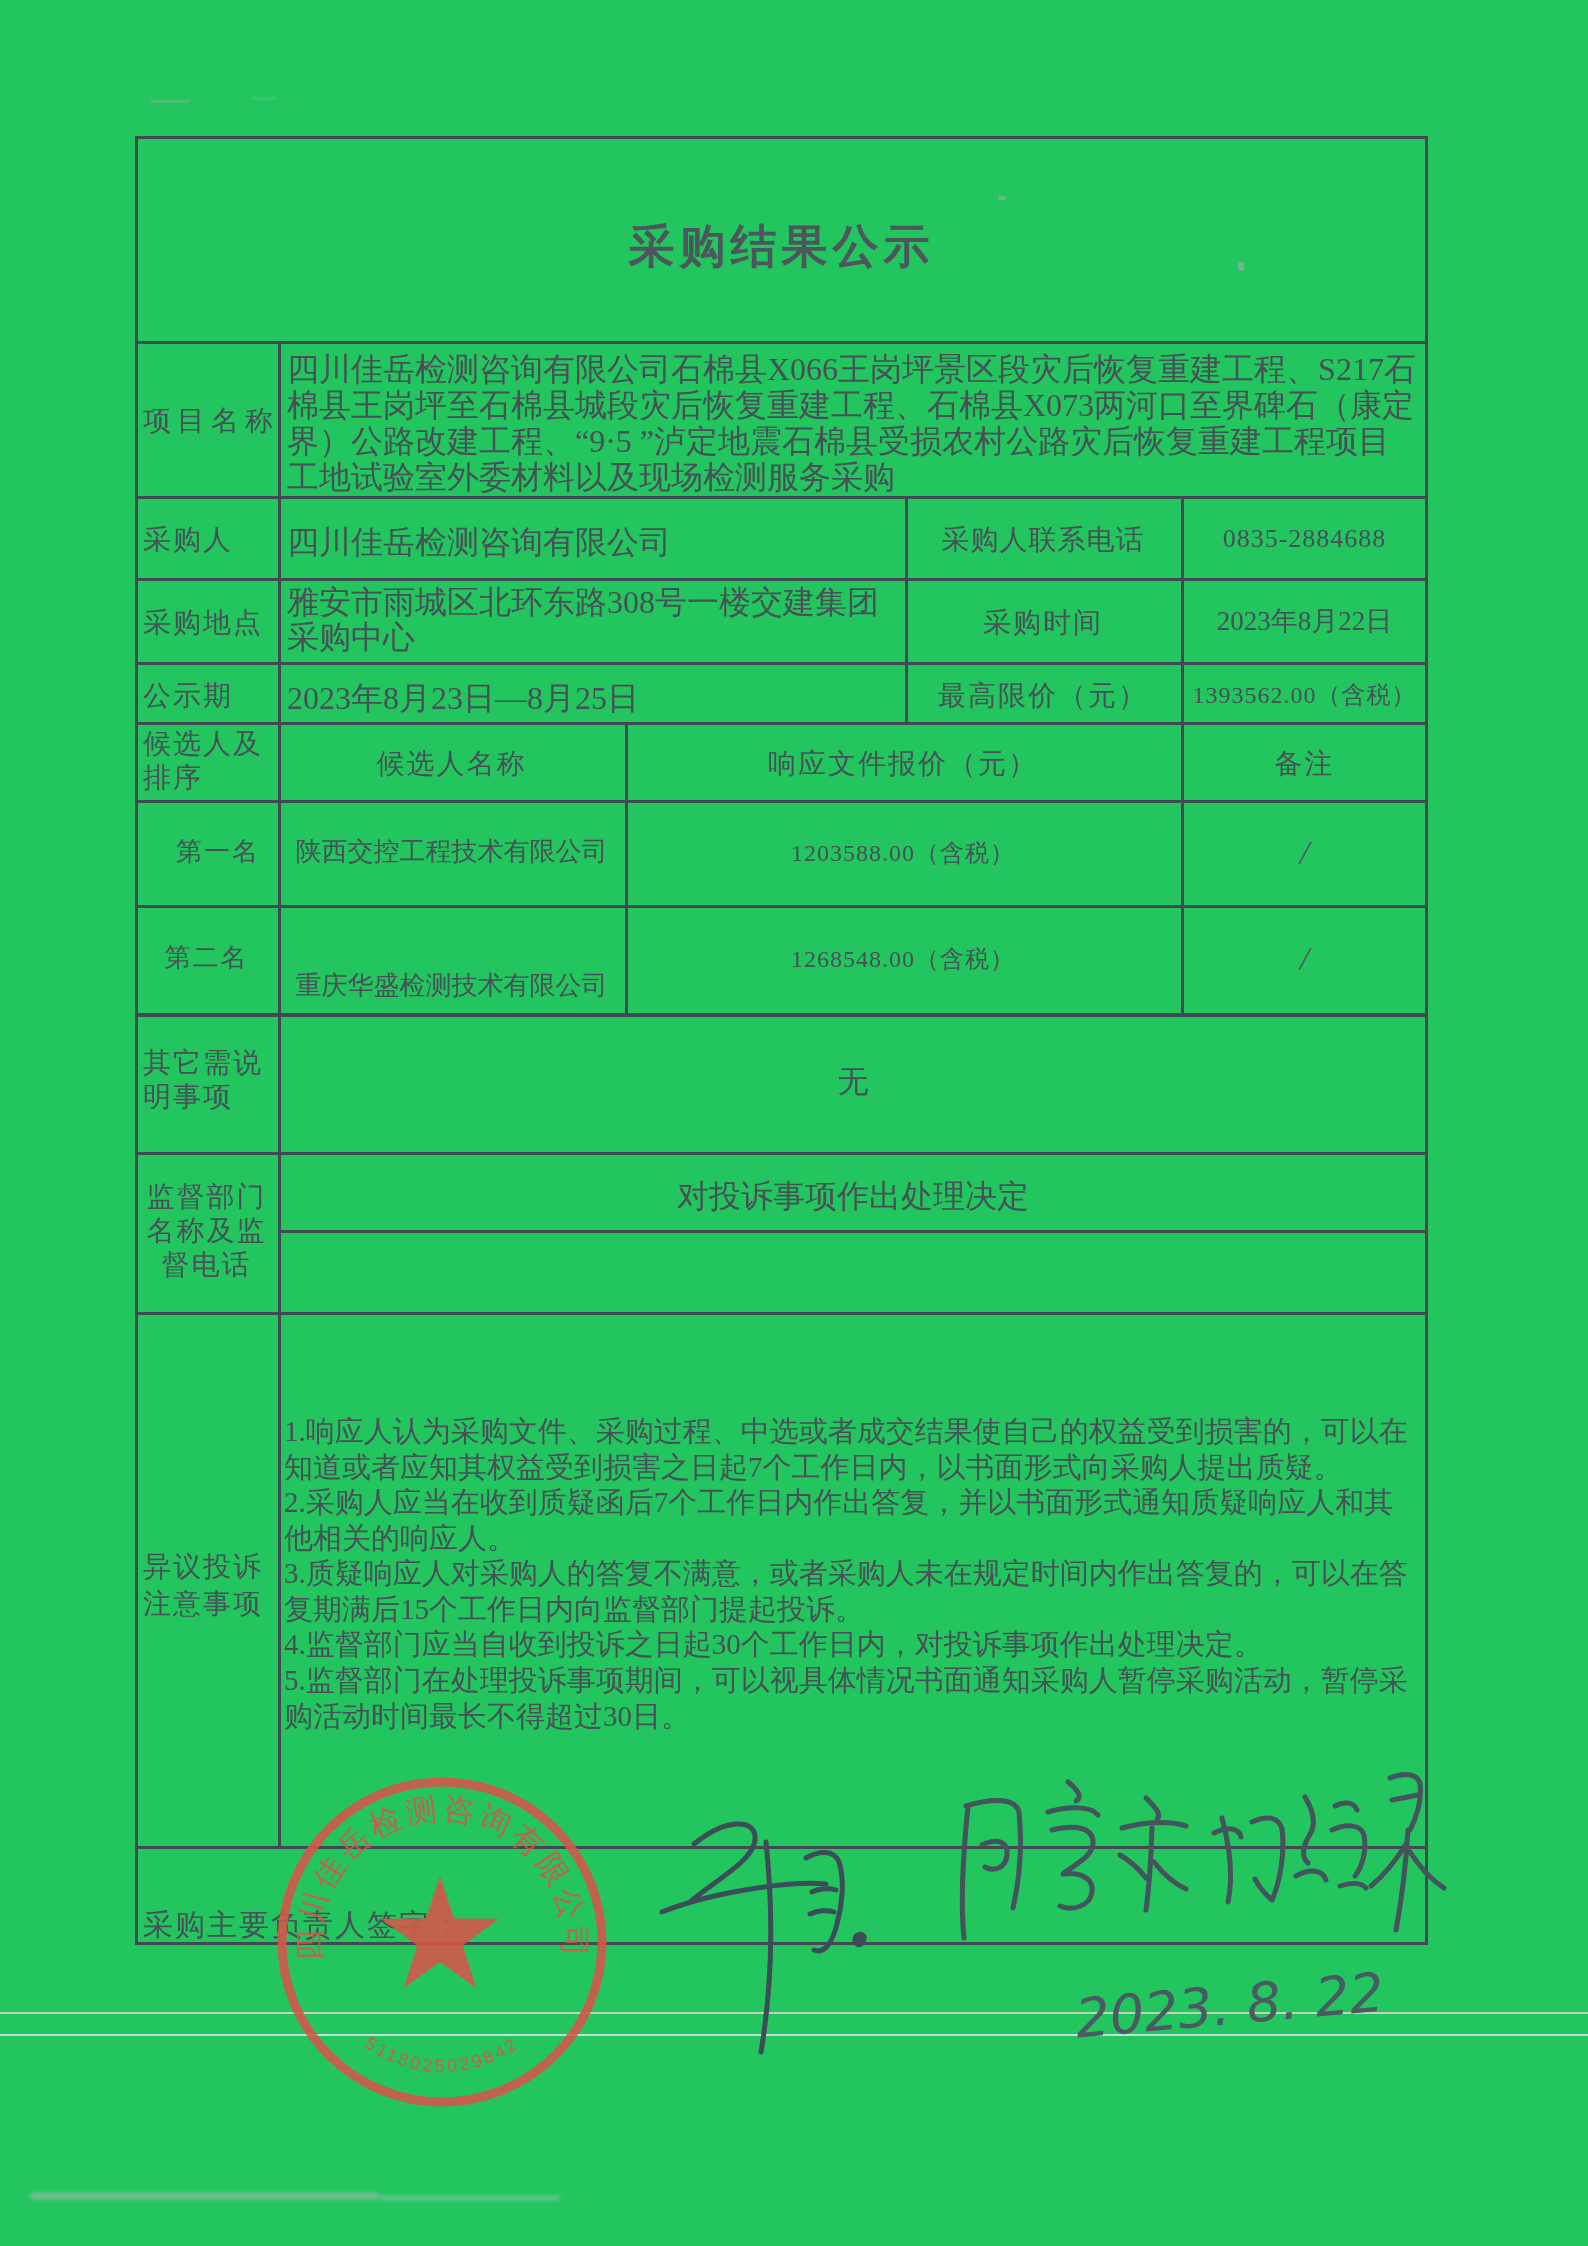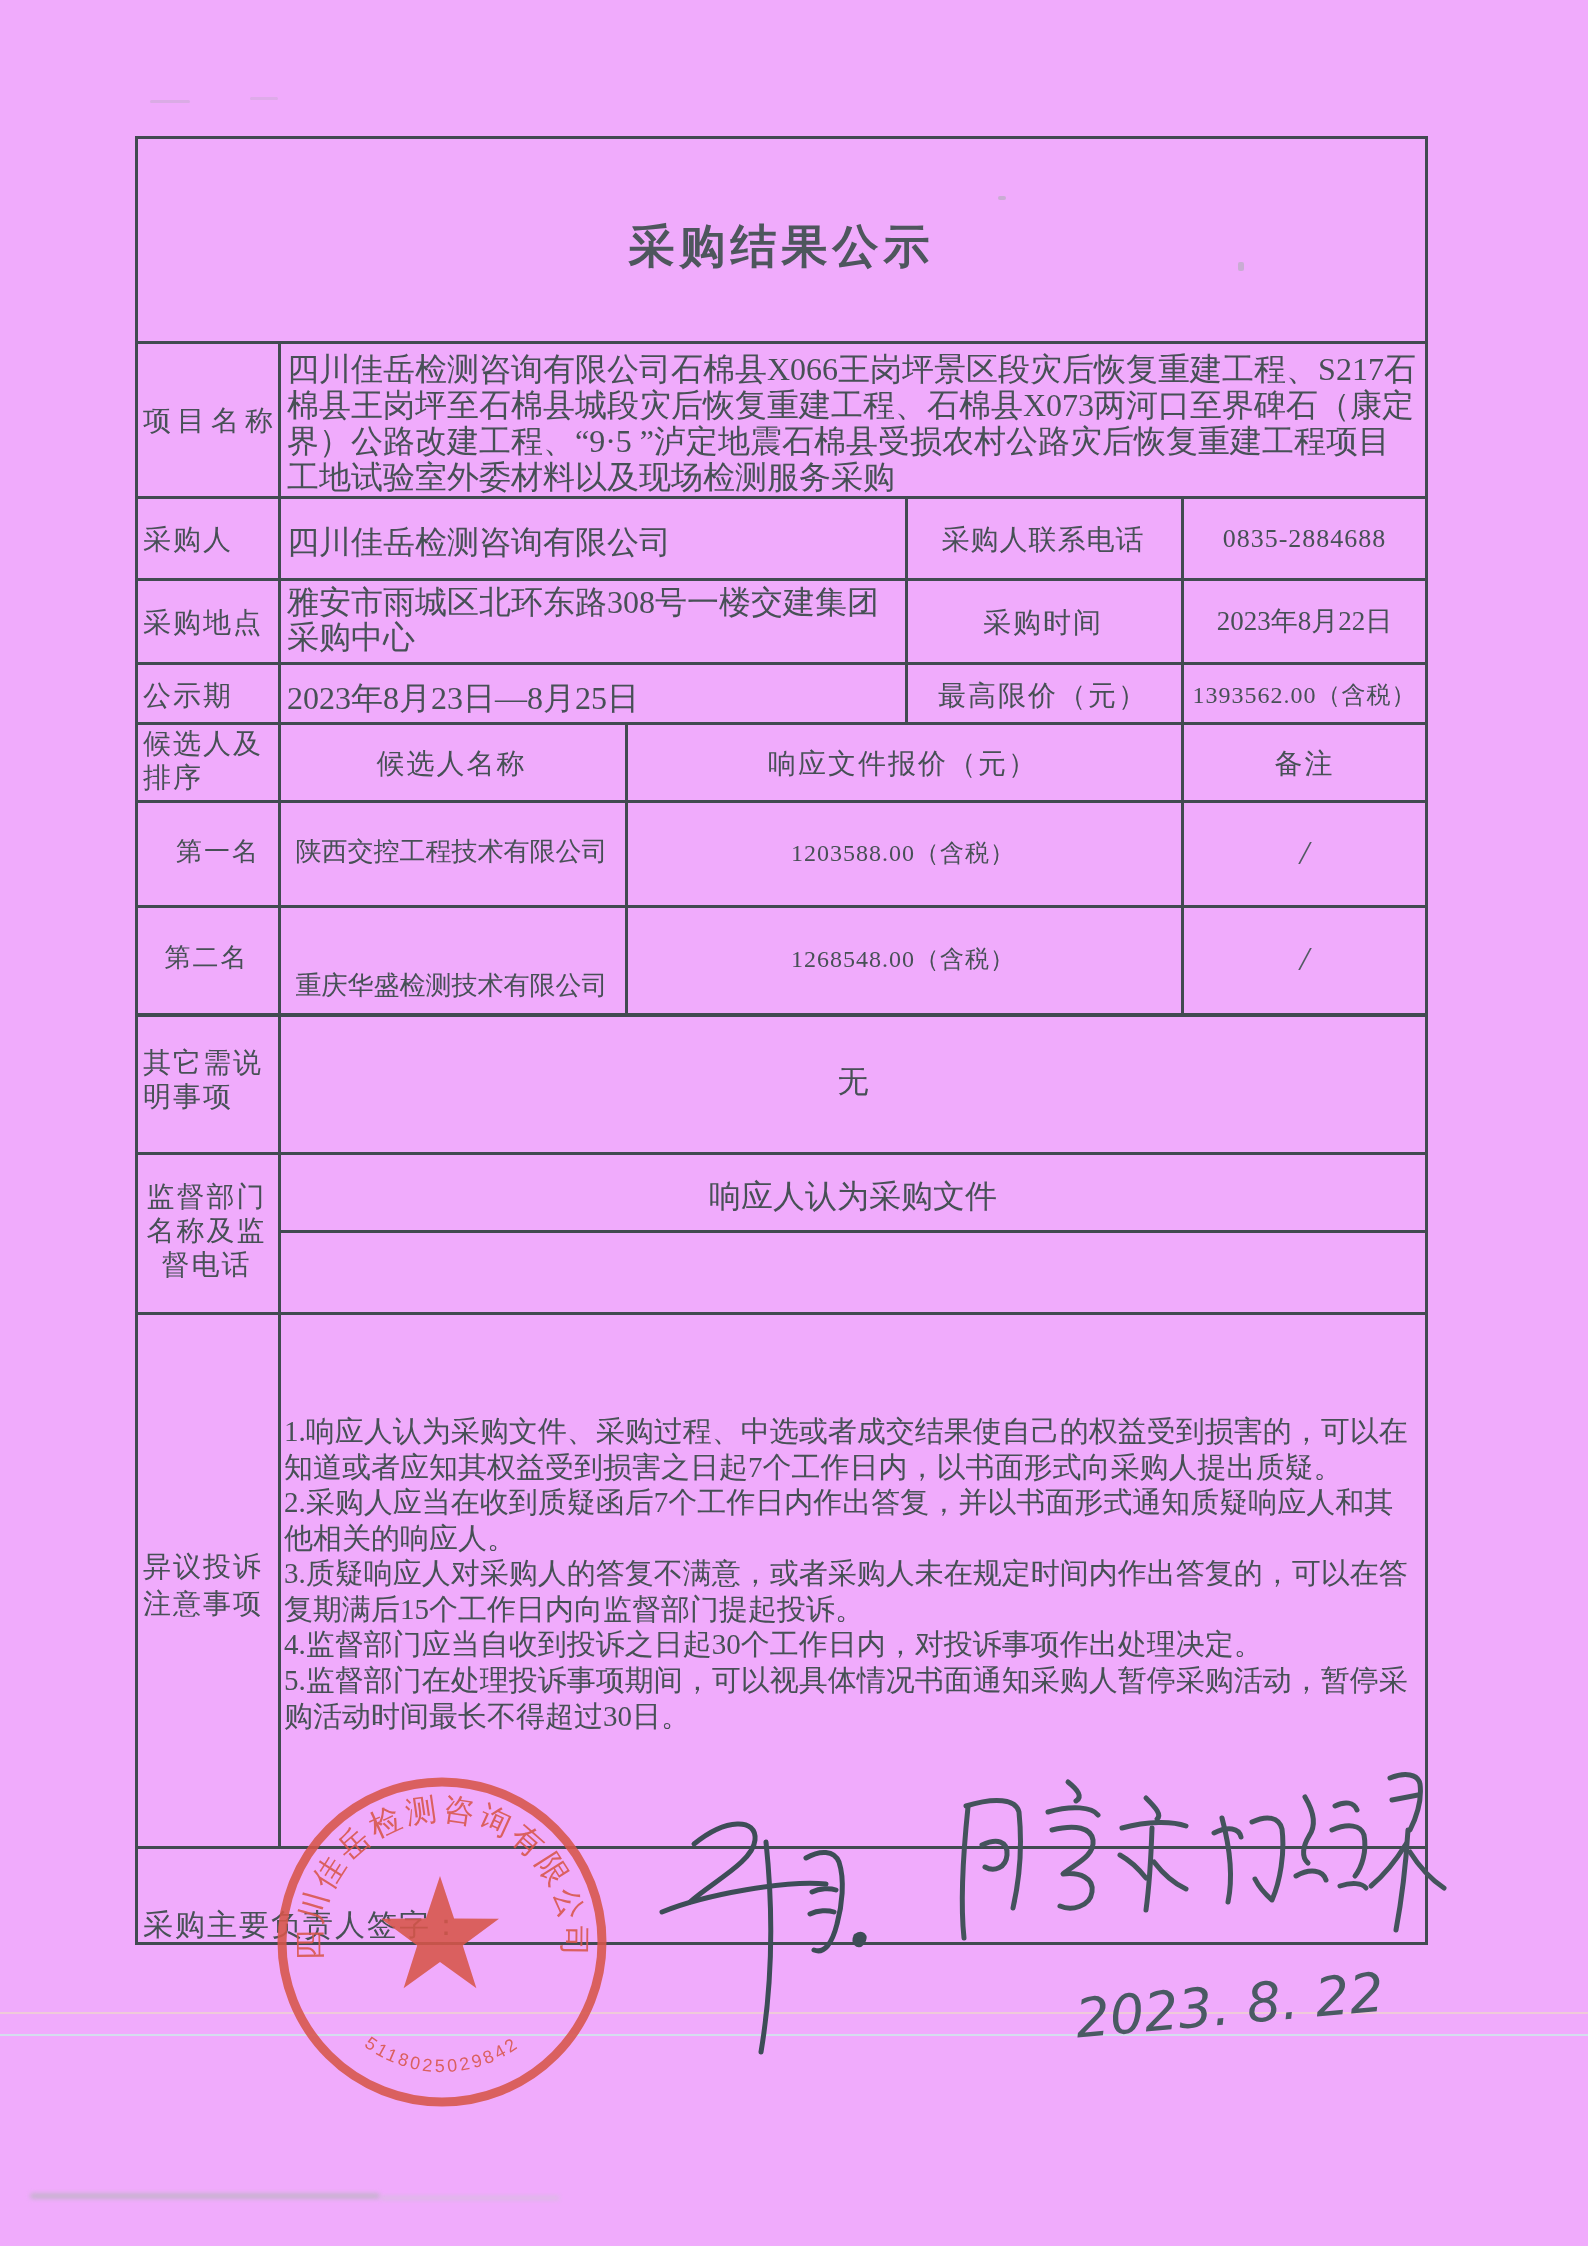--- a/index.html
+++ b/index.html
@@ -1,18 +1,18 @@
 <!DOCTYPE html>
 <html><head>
 <meta charset="utf-8">
 <style>
   html,body{margin:0;padding:0;background:#e8e8e8;}
   .page{
     position:relative;width:1588px;height:2246px;margin:0 auto;
-    background:#f0abfc;overflow:hidden;
+    background:#22c55e;overflow:hidden;
     font-family:"Liberation Serif","DejaVu Serif",serif;
     color:#475056;
   }
   
   .tframe{position:absolute;left:135px;top:136px;width:1287px;height:1803px;border:3px solid #414a51;}
   .hline,.vline{position:absolute;background:#414a51;}
   .hline{height:3px;}
   .vline{width:3px;}
   
   .txt{position:absolute;line-height:1.25;white-space:nowrap;}
@@ -95,21 +95,21 @@
   <div class="txt num ctr" style="left:625px;top:944px;width:556px;font-size:24px;">1268548.00（含税）</div>
   <div class="txt slash ctr" style="left:1181px;top:938px;width:247px;">/</div>
 
   <div class="txt lbl" style="left:143px;top:1046px;line-height:34px;">其它需说</div>
   <div class="txt lbl" style="left:143px;top:1080px;line-height:34px;">明事项</div>
   <div class="txt val ctr" style="left:278px;top:1063px;width:1150px;font-size:31px;">无</div>
 
   <div class="txt lbl ctr" style="left:135px;top:1180px;width:143px;line-height:34px;">监督部门</div>
   <div class="txt lbl ctr" style="left:135px;top:1214px;width:143px;line-height:34px;">名称及监</div>
   <div class="txt lbl ctr" style="left:135px;top:1248px;width:143px;line-height:34px;">督电话</div>
-  <div class="txt val ctr" style="left:278px;top:1176px;width:1150px;">响应人认为采购文件</div>
+  <div class="txt val ctr" style="left:278px;top:1176px;width:1150px;">对投诉事项作出处理决定</div>
 
   <div class="txt lbl" style="left:143px;top:1548px;line-height:37px;">异议投诉</div>
   <div class="txt lbl" style="left:143px;top:1585px;line-height:37px;">注意事项</div>
   <div class="txt para wrap" style="left:284px;top:1414px;width:1134px;">1.响应人认为采购文件、采购过程、中选或者成交结果使自己的权益受到损害的，可以在知道或者应知其权益受到损害之日起7个工作日内，以书面形式向采购人提出质疑。</div>
   <div class="txt para wrap" style="left:284px;top:1485px;width:1134px;">2.采购人应当在收到质疑函后7个工作日内作出答复，并以书面形式通知质疑响应人和其他相关的响应人。</div>
   <div class="txt para wrap" style="left:284px;top:1556px;width:1134px;">3.质疑响应人对采购人的答复不满意，或者采购人未在规定时间内作出答复的，可以在答复期满后15个工作日内向监督部门提起投诉。</div>
   <div class="txt para wrap" style="left:284px;top:1627px;width:1134px;">4.监督部门应当自收到投诉之日起30个工作日内，对投诉事项作出处理决定。</div>
   <div class="txt para wrap" style="left:284px;top:1663px;width:1134px;">5.监督部门在处理投诉事项期间，可以视具体情况书面通知采购人暂停采购活动，暂停采购活动时间最长不得超过30日。</div>
 
   <div class="txt" style="left:143px;top:1878px;font-size:30px;letter-spacing:2px;margin-top:28px;">采购主要负责人签字：</div>

